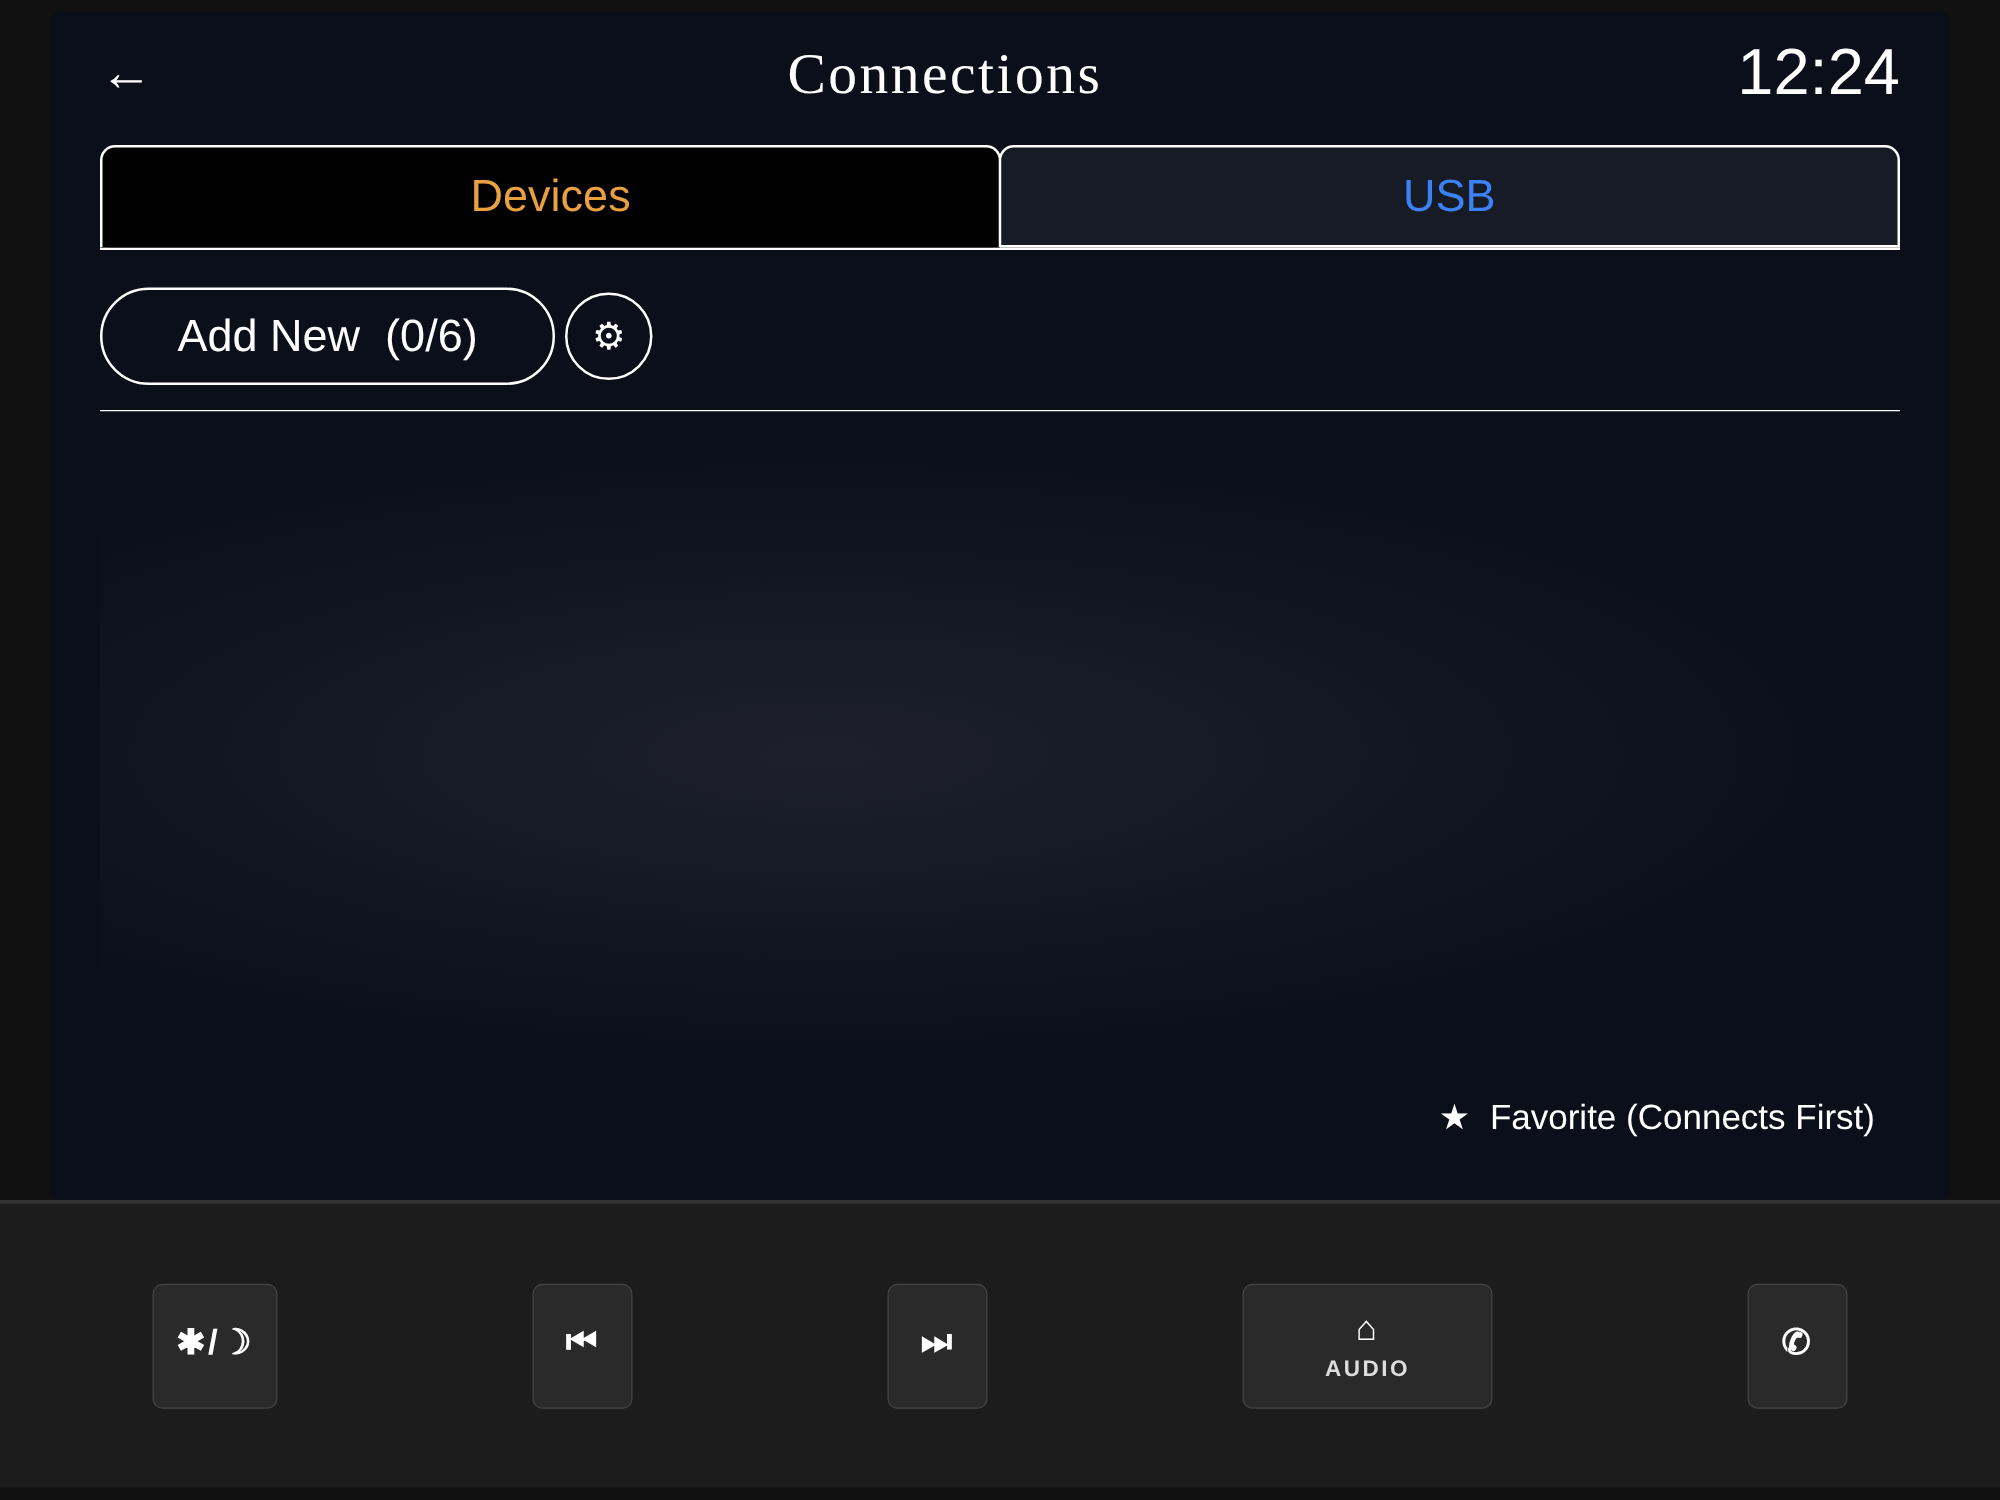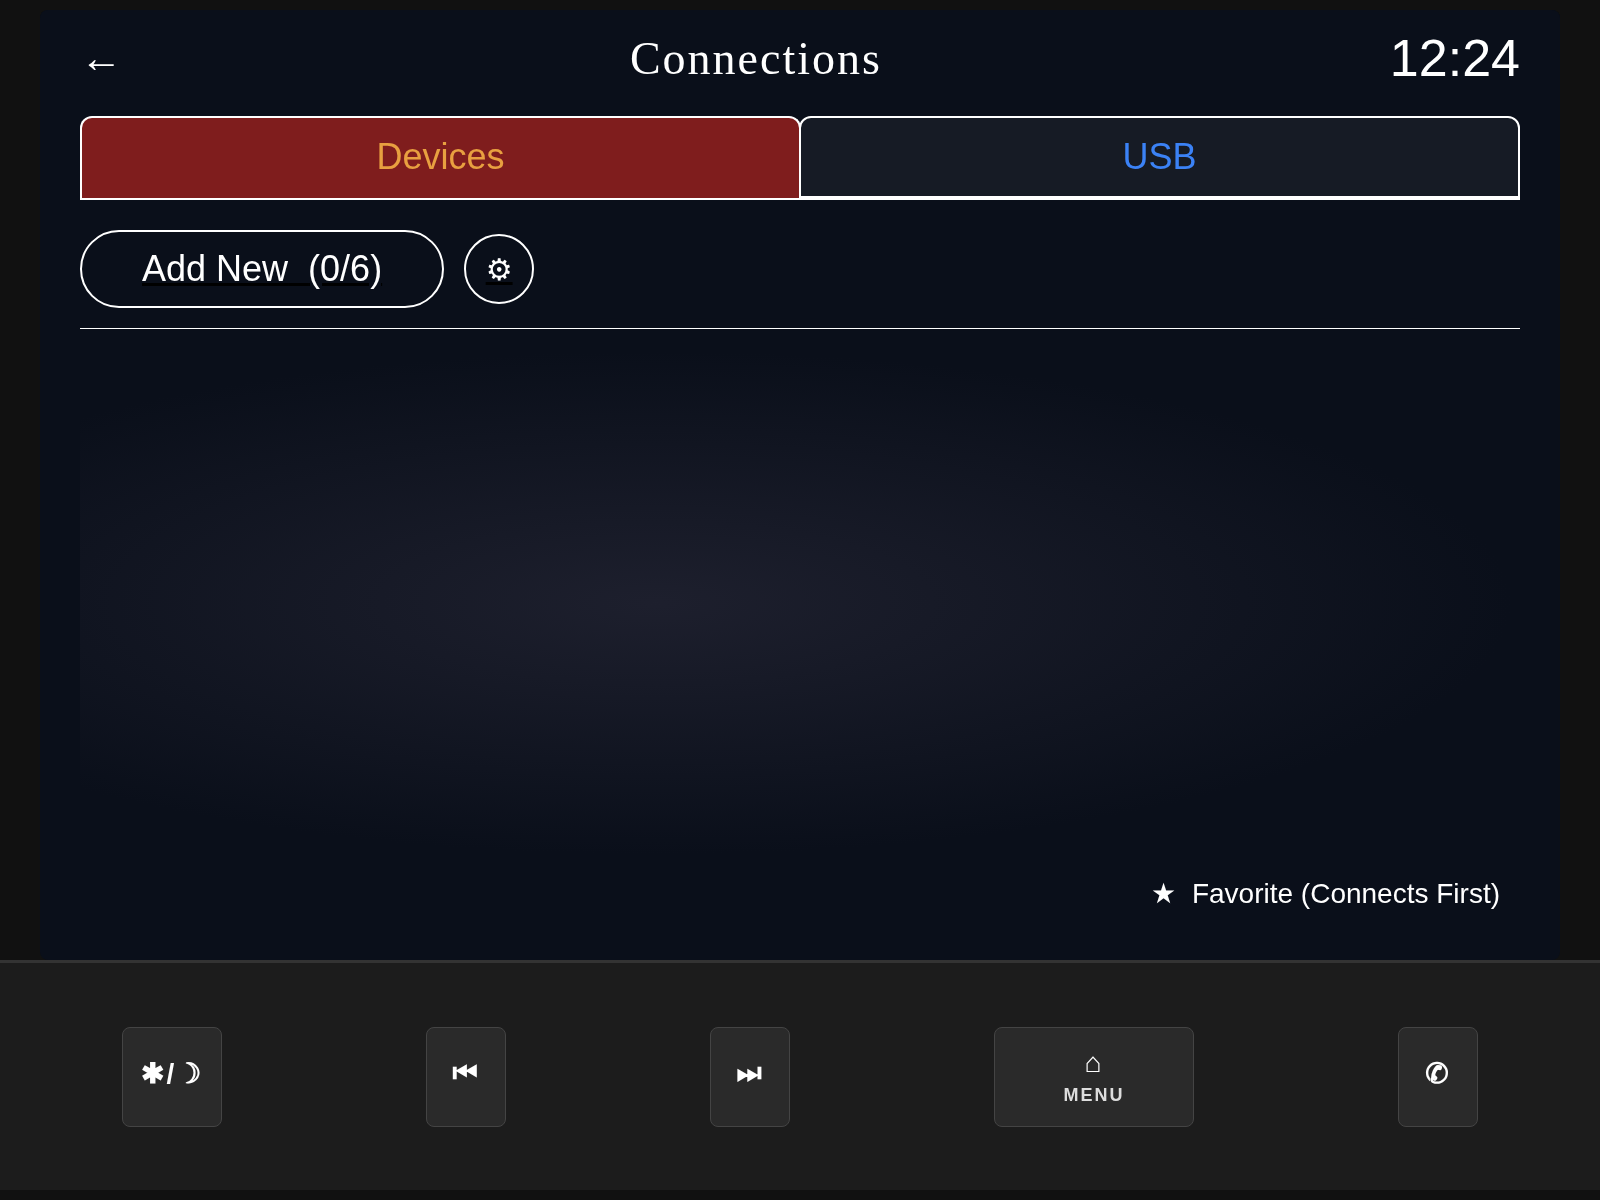--- a/index.html
+++ b/index.html
@@ -81,21 +81,21 @@
       font-size: 36px;
       cursor: pointer;
       border: 2px solid #fff;
       position: relative;
     }
 
     .tab-devices {
       border-radius: 12px 12px 0 0;
       border-bottom: none;
       color: #e8a040;
-      background: #7f1d1d;
+      background: #000000;
       z-index: 2;
       margin-right: -2px;
     }
 
     .tab-usb {
       border-radius: 12px 12px 0 0;
       border-bottom: 2px solid #fff;
       color: #3b82f6;
       background: rgba(255,255,255,0.05);
     }
@@ -114,23 +114,22 @@
       display: flex;
       flex-direction: column;
       padding: 30px 40px;
       position: relative;
     }
 
     
     .add-new-row {
       display: flex;
       align-items: center;
-      gap: 20px;
+      gap: 8px;
       margin-bottom: 20px;
-      text-decoration: underline;
     }
 
     .add-new-btn {
       border: 2px solid #fff;
       border-radius: 40px;
       padding: 16px 60px;
       color: #fff;
       font-size: 36px;
       cursor: pointer;
       background: transparent;
@@ -301,21 +300,21 @@
       <span class="hw-btn-icon">⏮</span>
     </div>
 
     <div class="hw-btn">
       <span class="hw-btn-icon">⏭</span>
     </div>
 
 
     <div class="hw-btn hw-btn-wide">
       <span class="hw-btn-icon">⌂</span>
-      <span class="hw-btn-label">MENU</span>
+      <span class="hw-btn-label">AUDIO</span>
     </div>
 
     <div class="hw-btn">
       <span class="hw-btn-icon">✆</span>
     </div>
 
 
   </div>
 
 </div>

